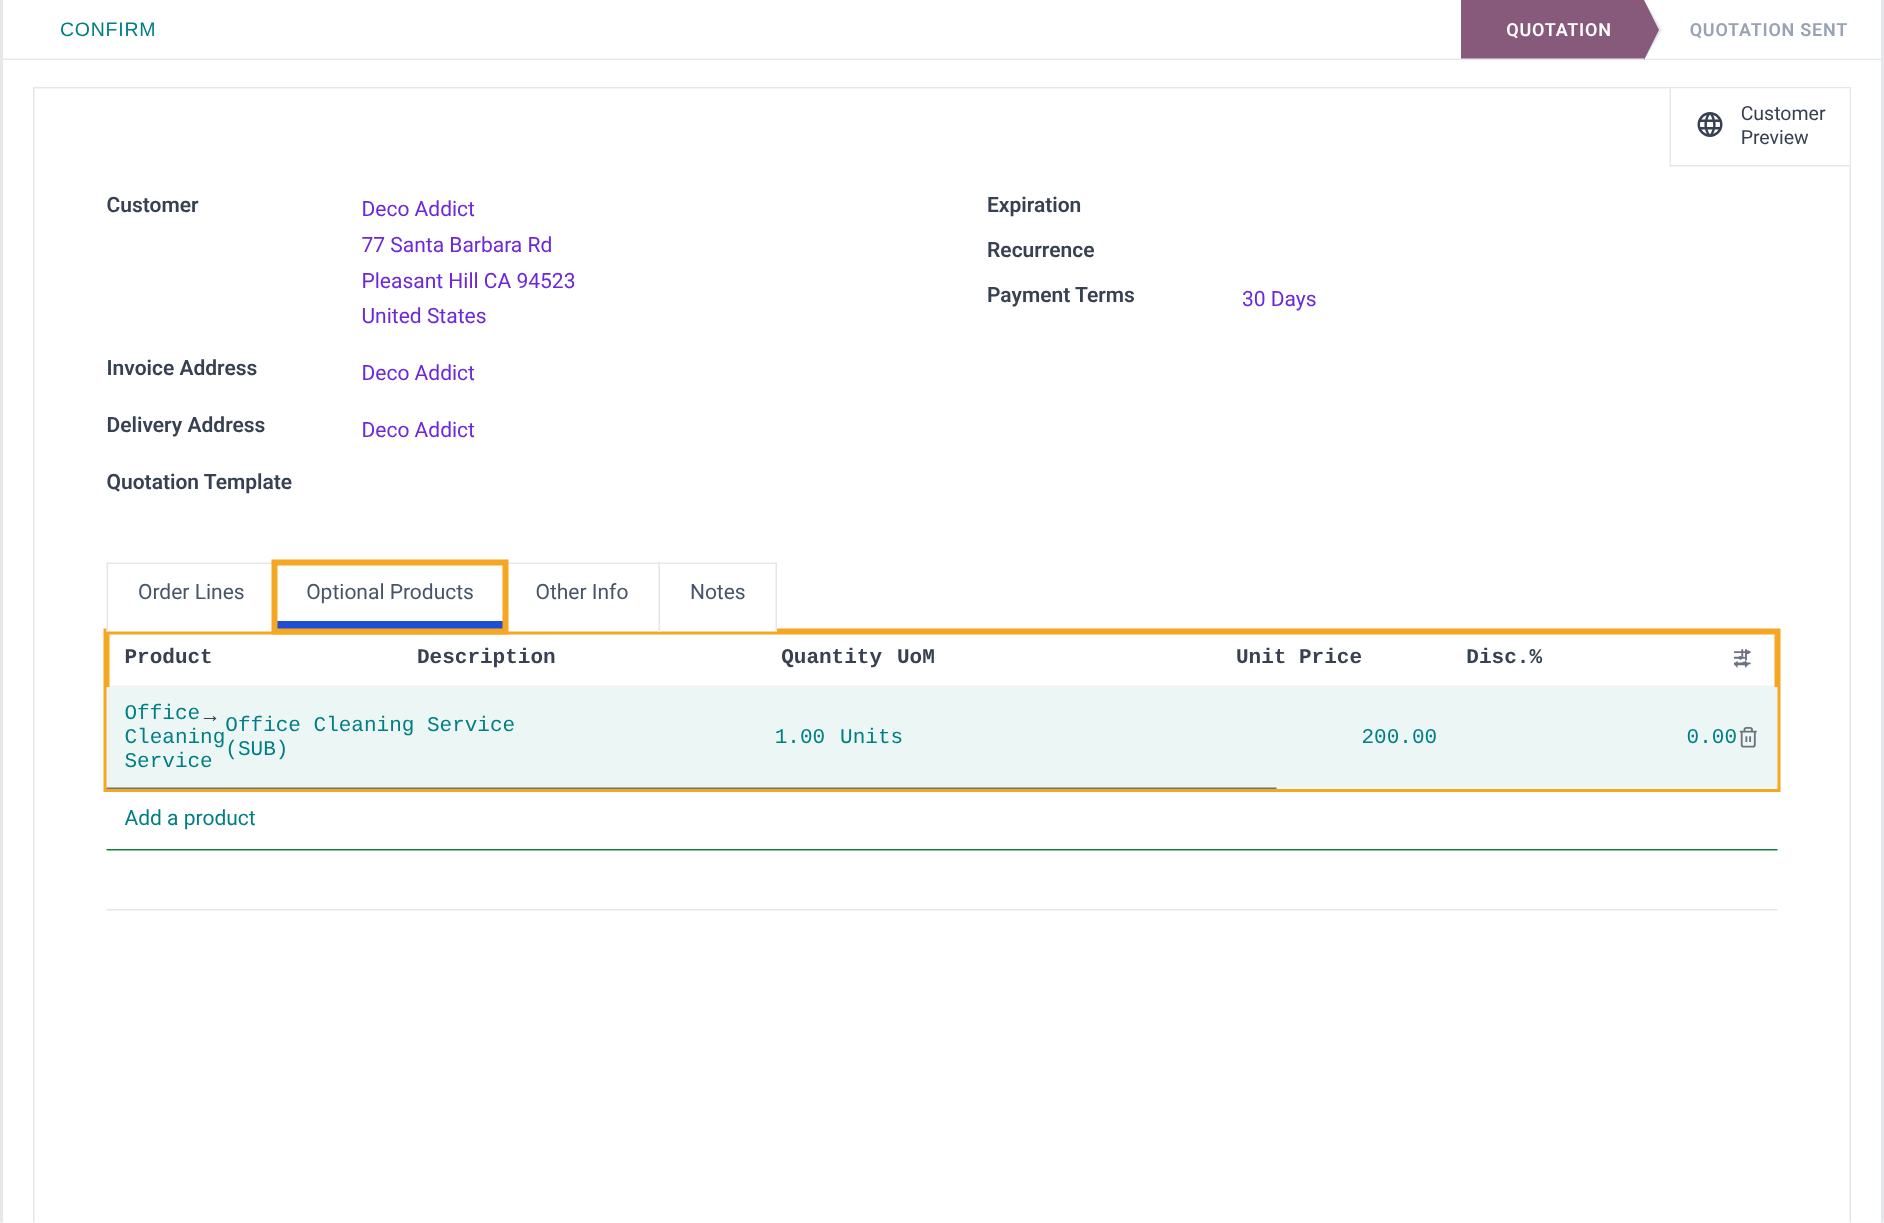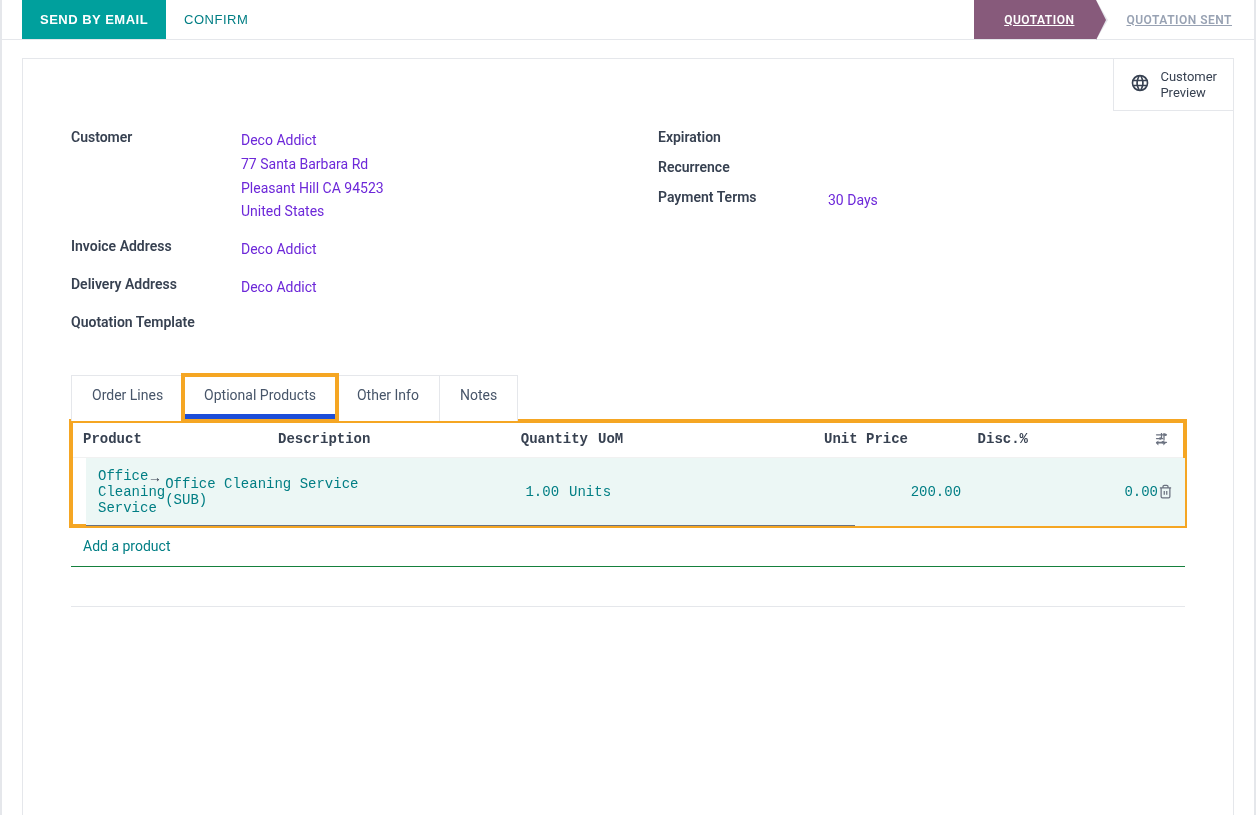--- a/index.html
+++ b/index.html
@@ -54,21 +54,20 @@
     position: relative;
     display: flex;
     align-items: center;
     padding: 0 22px 0 30px;
     font-size: 12px;
     font-weight: 600;
     letter-spacing: 0.5px;
     color: #98a2b3;
     background: #fff;
     cursor: pointer;
-    text-decoration: underline;
   }
   .stage.active {
     background: #875A7B;
     color: #fff;
   }
   .stage::after {
     content: '';
     position: absolute;
     right: -10px;
     top: 0;
@@ -148,21 +147,21 @@
   .tab.highlighted { outline: 4px solid #f5a623; outline-offset: -2px; z-index: 5; }
   
   
   .grid-highlight { outline: 4px solid #f5a623; outline-offset: -2px; font-family: Liberation Mono, monospace; }
   .grid-head, .grid-row {
     display: flex;
     align-items: center;
     padding: 10px 12px;
   }
   .grid-head { font-weight: 600; font-size: 14px; color: #374151; border-bottom: 1px solid #f1f1f1; }
-  .grid-row { background: #ecf7f5; font-size: 14px; position: relative; margin-left: 15px; }
+  .grid-row { background: #ecf7f5; font-size: 14px; position: relative; }
   .grid-footer { padding: 12px 12px; color: #017E84; font-size: 14px; cursor: pointer; border-bottom: 1px solid #15803d; }
   .spacer-row { height: 40px; border-bottom: 1px solid #e5e7eb; }
   .spacer-row.last { height: 120px; border-bottom: none; }
   
   .c-product { width: 195px; }
   .c-desc { width: 240px; }
   .c-qty { width: 70px; text-align: right; }
   .c-uom { width: 150px; padding-left: 10px; }
   .c-price { width: 170px; text-align: right; }
   .c-disc { width: 120px; text-align: right; }
@@ -180,21 +179,20 @@
     height: 1px;
     background: #6b7280;
     width: 70%;
   }
 </style>
 </head>
 <body>
 
 <div class="page">
   <div class="action-bar">
-    <button class="btn-primary">SEND BY EMAIL</button>
     <button class="btn-secondary">CONFIRM</button>
     <div class="flex-spacer"></div>
     <div class="stages">
       <div class="stage active">QUOTATION</div>
       <div class="stage">QUOTATION SENT</div>
     </div>
   </div>
 
   <div class="sheet-wrap">
     <div class="sheet">

